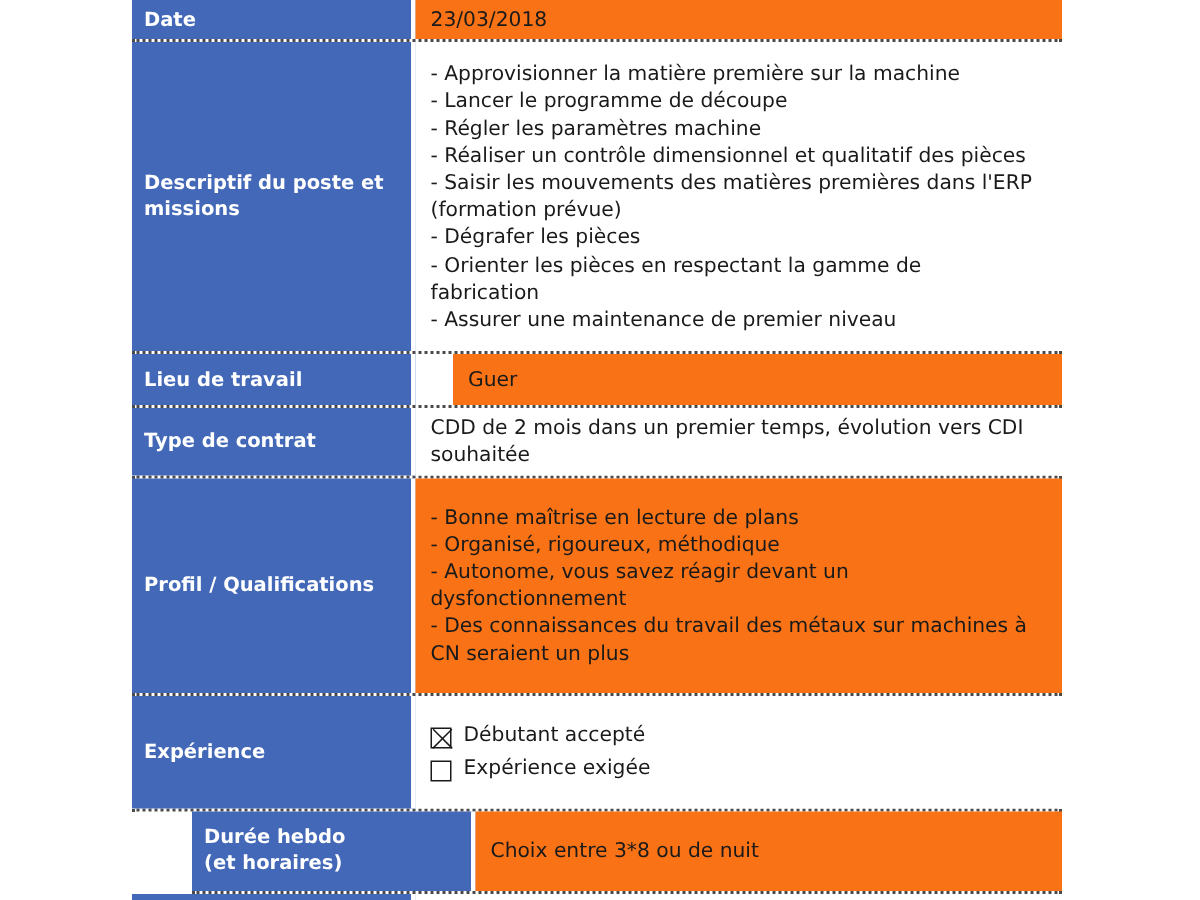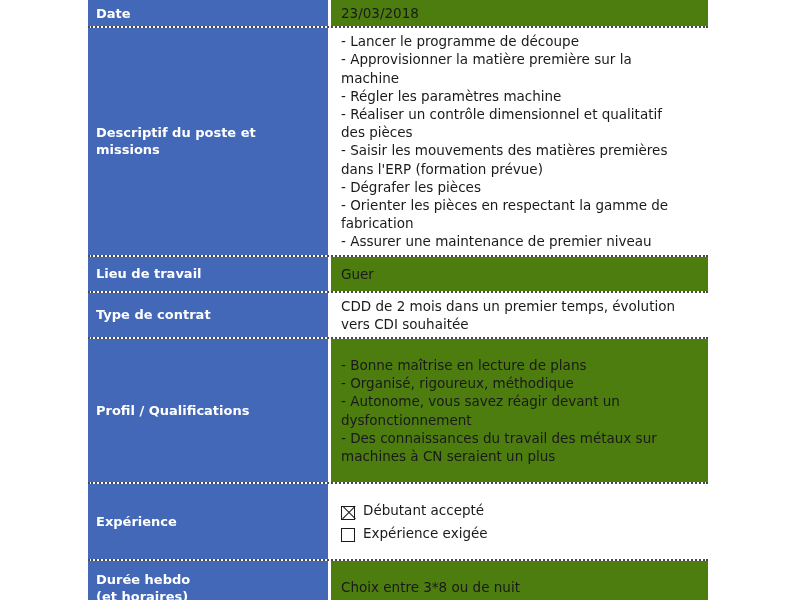--- a/index.html
+++ b/index.html
@@ -14,53 +14,53 @@
   .jobtable {
     position: absolute;
     left: 88px; top: 0;
     width: 620px;
   }
   .row {
     display: flex;
     border-bottom: 2px dotted #4a4a4a;
   }
   .label-cell {
-    width: 243px;
+    width: 189px;
     flex: none;
     background: #4268B7;
     border-right: 3px solid #ffffff;
     color: #ffffff;
     font-weight: bold;
     font-size: 13px;
     line-height: 17px;
     display: flex;
     align-items: center;
     padding: 4px 4px 4px 8px;
   }
   .label-cell span { white-space: pre-line; }
   .value-cell {
     flex: 1;
-    background: #4d7c0f;
+    background: #f97316;
     color: #1a1a1a;
     font-size: 13.5px;
     line-height: 18.2px;
     display: flex;
     flex-direction: column;
     justify-content: center;
     padding: 4px 20px 4px 10px;
   }
   .row.plain .value-cell { background: #ffffff; }
   
   .r0 { min-height: 25px; }
   .r1 { min-height: 208px; }
-  .r2 { min-height: 36px; }
+  .r2 { min-height: 36px; gap: 25px; }
   .r3 { min-height: 42px; }
   .r4 { min-height: 145px; }
   .r5 { min-height: 77px; }
-  .r6 { min-height: 55px; }
+  .r6 { min-height: 55px; margin-left: 40px; }
   .r7 { min-height: 22px; border-bottom: none; }
   .cbline {
     display: flex;
     align-items: flex-end;
     margin: 2px 0;
   }
   .checkbox {
     width: 14px; height: 14px;
     border: 1.5px solid #1a1a1a;
     background: #ffffff;
@@ -91,22 +91,22 @@
     <div class="value-cell">
       <div>23/03/2018</div>
     </div>
   </div>
 
   <div class="row plain r1">
     <div class="label-cell">
       <span>Descriptif du poste et missions</span>
     </div>
     <div class="value-cell">
+      <div>- Approvisionner la matière première sur la machine</div>
       <div>- Lancer le programme de découpe</div>
-      <div>- Approvisionner la matière première sur la machine</div>
       <div>- Régler les paramètres machine</div>
       <div>- Réaliser un contrôle dimensionnel et qualitatif des pièces</div>
       <div>- Saisir les mouvements des matières premières dans l'ERP (formation prévue)</div>
       <div>- Dégrafer les pièces</div>
       <div>- Orienter les pièces en respectant la gamme de fabrication</div>
       <div>- Assurer une maintenance de premier niveau</div>
     </div>
   </div>
 
   <div class="row shaded r2">

